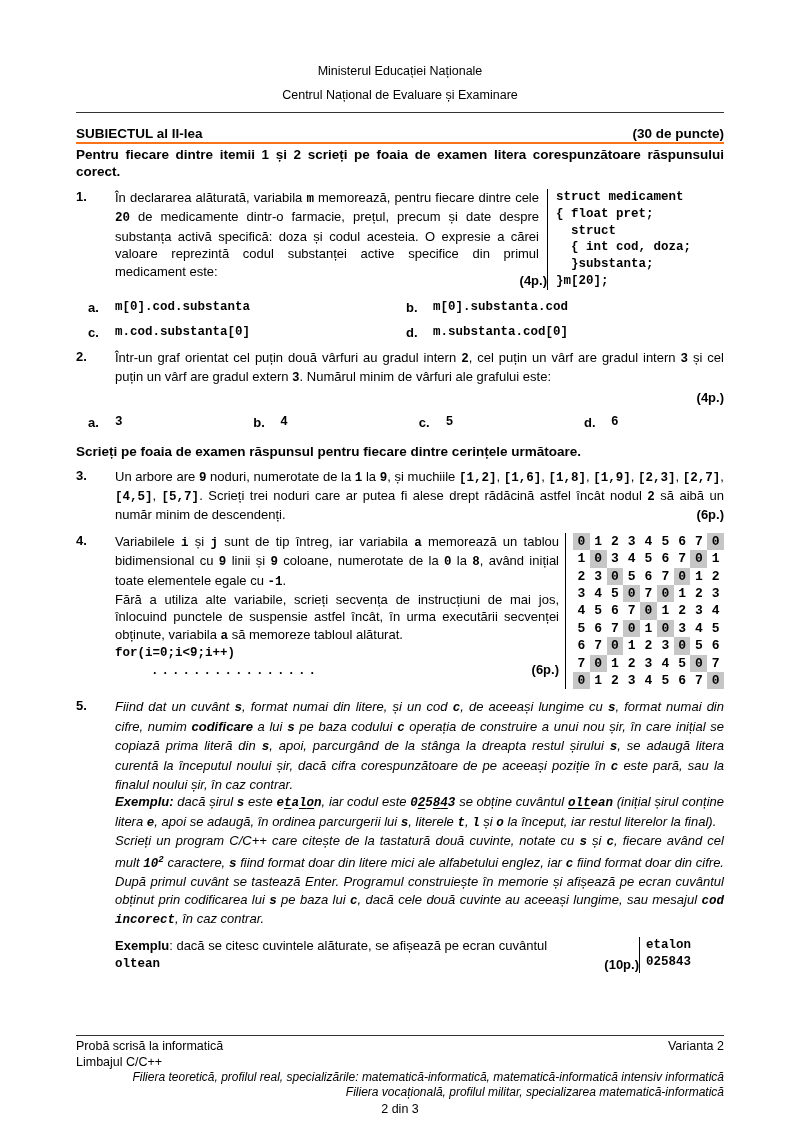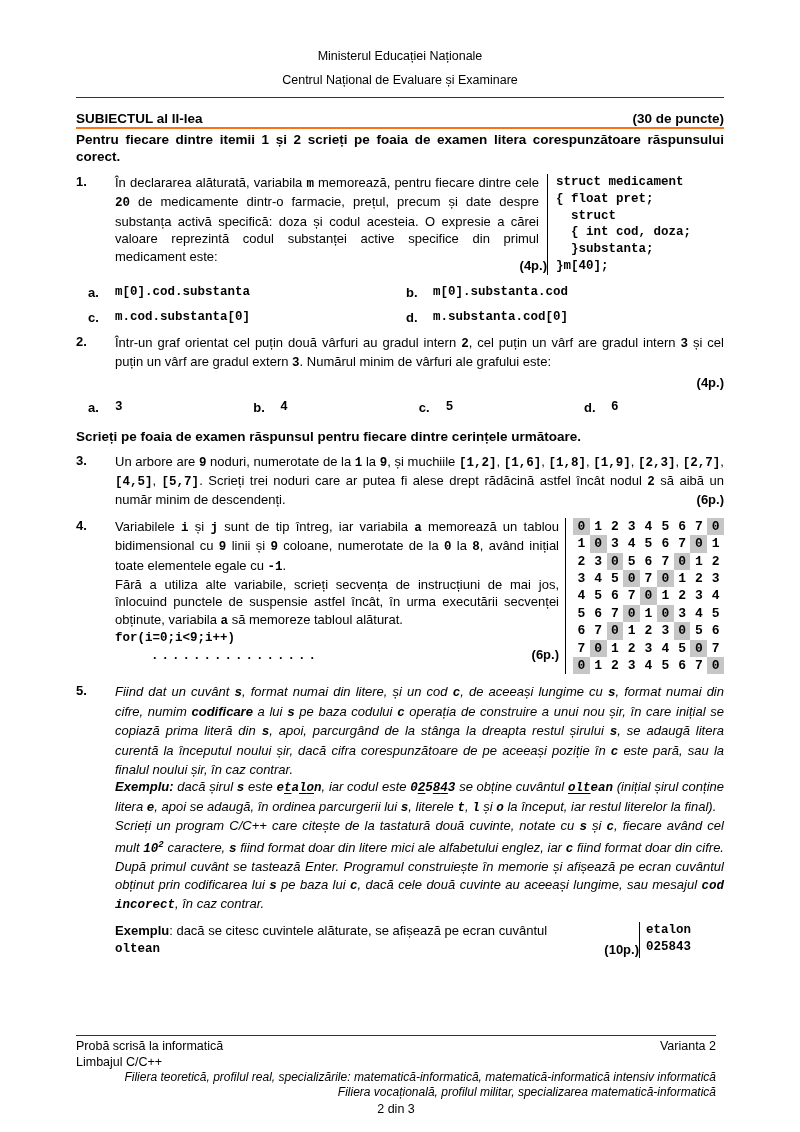--- a/index.html
+++ b/index.html
@@ -3,21 +3,21 @@
 <meta charset="utf-8">
 <style>
   * { margin:0; padding:0; box-sizing:border-box; }
   html,body { background:#888; }
   .page {
     position:relative; width:800px; height:1132px; margin:0 auto;
     background:#ffffff; color:#000;
     font-family:"Liberation Sans", sans-serif; font-size:13px;
     overflow:hidden;
   }
-  .content { padding:48px 76px 0 76px; }
+  .content { padding:63px 76px 0 76px; }
 
   .hdr-line { text-align:center; font-size:12.5px; line-height:16px; }
   .hdr-line.first { margin-bottom:8px; }
   .top-rule { border:none; border-top:1px solid #333; margin-top:9px; }
 
   .subject-row {
     display:flex; justify-content:space-between; align-items:flex-end;
     font-weight:bold; font-size:13.5px;
     border-bottom:2px solid #f97316; padding-bottom:1px; margin-top:13px;
   }
@@ -61,21 +61,21 @@
   .grid-cell.shaded { background:#c6c6c6; }
   .dots-row { display:flex; justify-content:space-between; align-items:baseline; }
   .dots { font-family:"Liberation Mono", monospace; font-weight:bold; font-size:12.5px; letter-spacing:3px; margin-left:36px; }
 
   .q5-para { text-align:justify; line-height:17.4px;font-style:italic; }
   .q5-example { display:flex; margin-top:7px; }
   .q5-ex-left { width:524px; flex:none; position:relative; line-height:17.4px; }
   .side-col { padding-left:6px; }
   .side-line { font-family:"Liberation Mono", monospace; font-weight:bold; font-size:12.5px; line-height:17px; }
 
-  .footer { position:absolute; left:76px; right:84px; top:1035px; }
+  .footer { position:absolute; left:76px; right:76px; top:1035px; }
   .footer-rule { border:none; border-top:1px solid #333; margin-bottom:3px; }
   .f-row { display:flex; justify-content:space-between; font-size:12.5px; line-height:15.5px; }
   .f-line { font-size:12.5px; line-height:15.5px; }
   .f-italic { font-style:italic; font-size:12px; line-height:14.5px;text-align:right; }
   .f-page { text-align:center; font-size:12.5px; margin-top:3px; }
 </style>
 </head>
 <body>
 
 <div class="page">
@@ -98,21 +98,21 @@
           <span><span>În declararea alăturată, variabila </span><span class="seg-m">m</span><span> memorează, pentru fiecare dintre cele </span><span class="seg-m">20</span><span> de medicamente dintr-o farmacie, prețul, precum și date despre substanța activă specifică: doza și codul acesteia. O expresie a cărei valoare reprezintă codul substanței active specifice din primul medicament este:</span></span>
           <span class="pts-abs">(4p.)</span>
         </div>
         <div class="vdiv"></div>
         <div class="code-col">
             <div class="code-line">struct medicament</div>
             <div class="code-line">{ float pret;</div>
             <div class="code-line">  struct</div>
             <div class="code-line">  { int cod, doza;</div>
             <div class="code-line">  }substanta;</div>
-            <div class="code-line">}m[40];</div>
+            <div class="code-line">}m[20];</div>
           </div>
       </div>
     </div>
 
     <div class="opt-row">
       <div class="opt2">
         <span class="opt-label">a.</span>
         <span class="opt-value">m[0].cod.substanta</span>
       </div>
       <div class="opt2">

